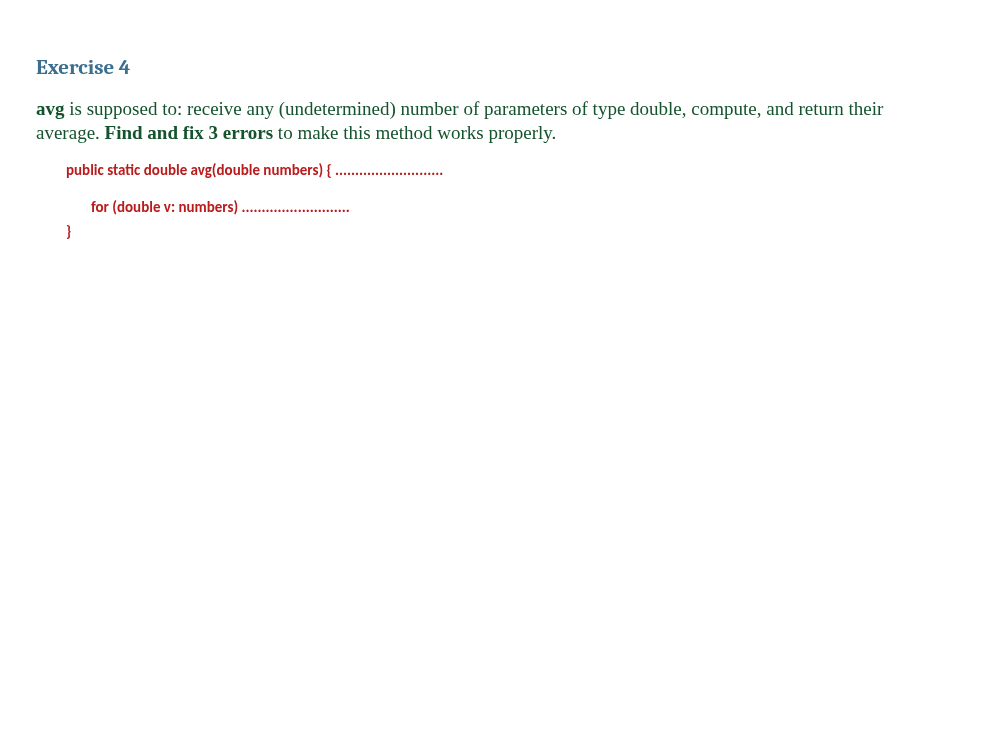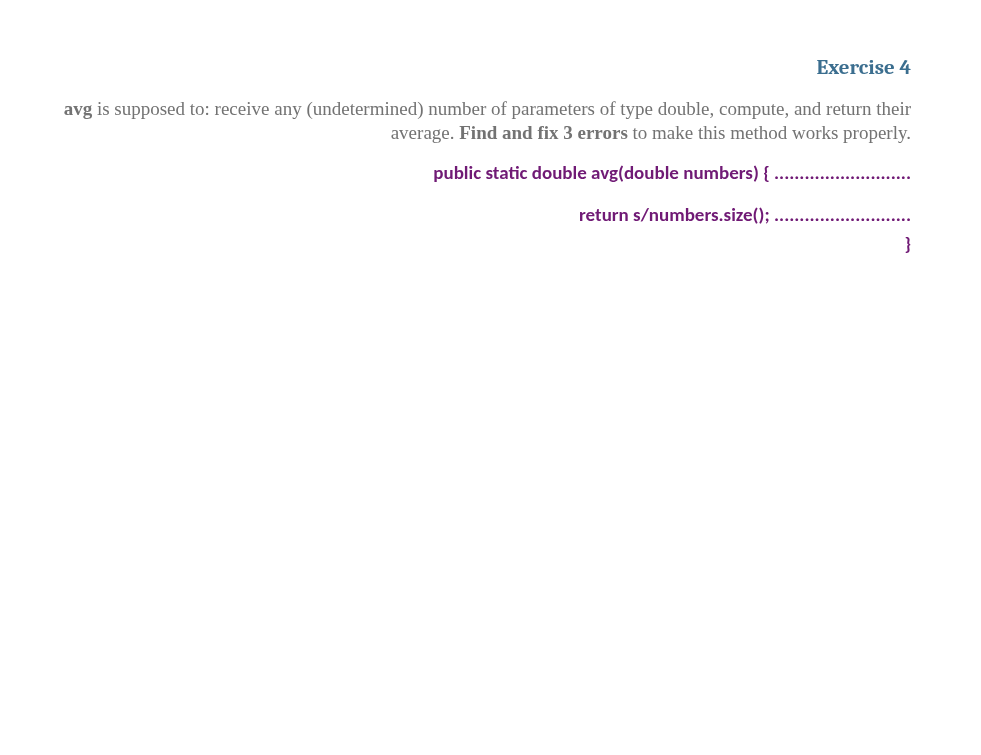--- a/index.html
+++ b/index.html
@@ -6,43 +6,42 @@
     margin: 0;
     padding: 0;
     background: #ffffff;
     font-family: "Times New Roman", Times, serif;
     width: 981px;
     height: 755px;
     box-sizing: border-box;
   }
   .page {
     padding: 55px 70px 0 36px;
-    text-align: right;
   }
   .heading {
     font-family: Cambria, "Times New Roman", serif;
     font-weight: bold;
     font-size: 21px;
     color: #3b6e8f;
     margin: 0 0 18px 0;
   }
   .desc {
     font-size: 19px;
-    color: #737373;
+    color: #14532d;
     line-height: 1.25;
     margin: 0 0 16px 0;
   }
   .desc .bold {
     font-weight: bold;
   }
   .code-block {
     font-family: Calibri, Arial, sans-serif;
-    font-size: 19px;
+    font-size: 15px;
     font-weight: bold;
-    color: #701a75;
+    color: #b91c1c;
     line-height: 1.3;
   }
   .line {
     margin-bottom: 18px;
   }
   .indent-1 { padding-left: 30px; }
   .indent-2 { padding-left: 55px; }
   .indent-3 { padding-left: 75px; }
   .close-brace {
     padding-left: 30px;
@@ -54,16 +53,16 @@
 
 <div class="page">
   <h2 class="heading">Exercise 4</h2>
 
   <p class="desc">
     <span class="bold">avg</span><span> is supposed to: receive any (undetermined) number of parameters of type double, compute, and return their average. </span><span class="bold">Find and fix 3 errors</span><span> to make this method works properly.</span>
   </p>
 
   <div class="code-block">
     <div class="line indent-1">public static double avg(double numbers) { ...........................</div>
-    <div class="line indent-2">return s/numbers.size(); ...........................</div>
+    <div class="line indent-2">for (double v: numbers) ...........................</div>
     <div class="line close-brace">}</div>
   </div>
 </div>
 
 </body></html>

